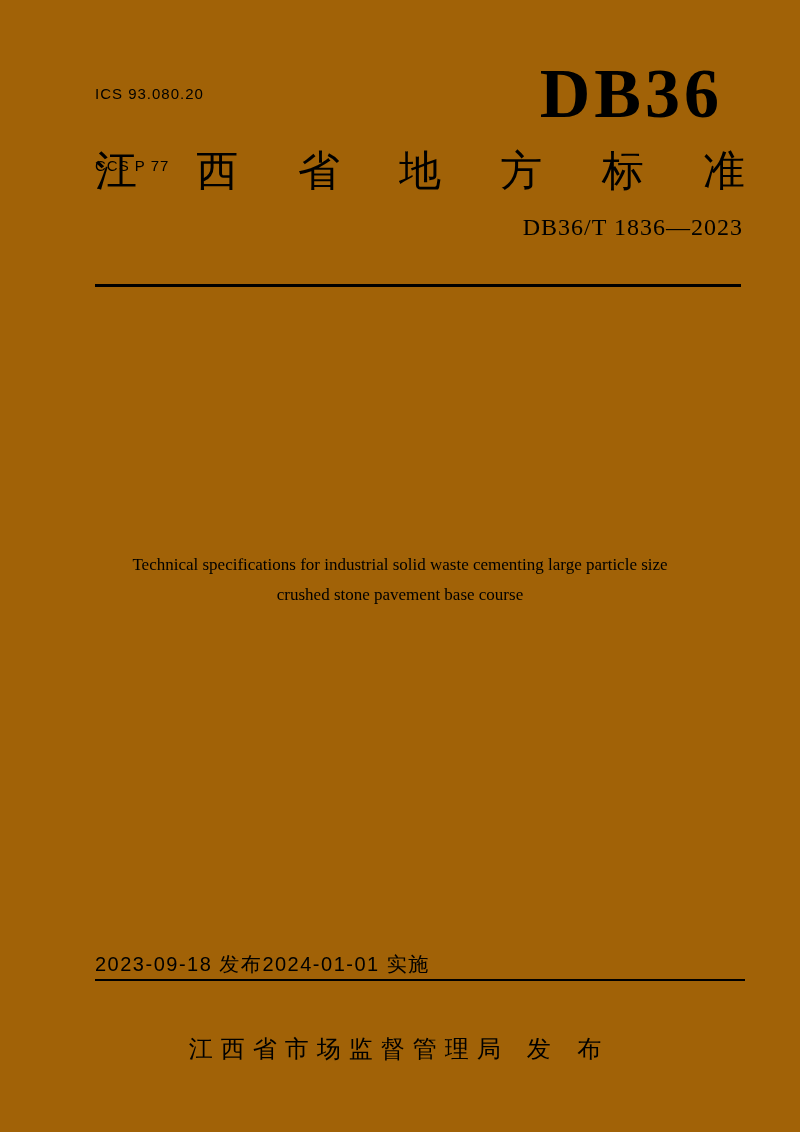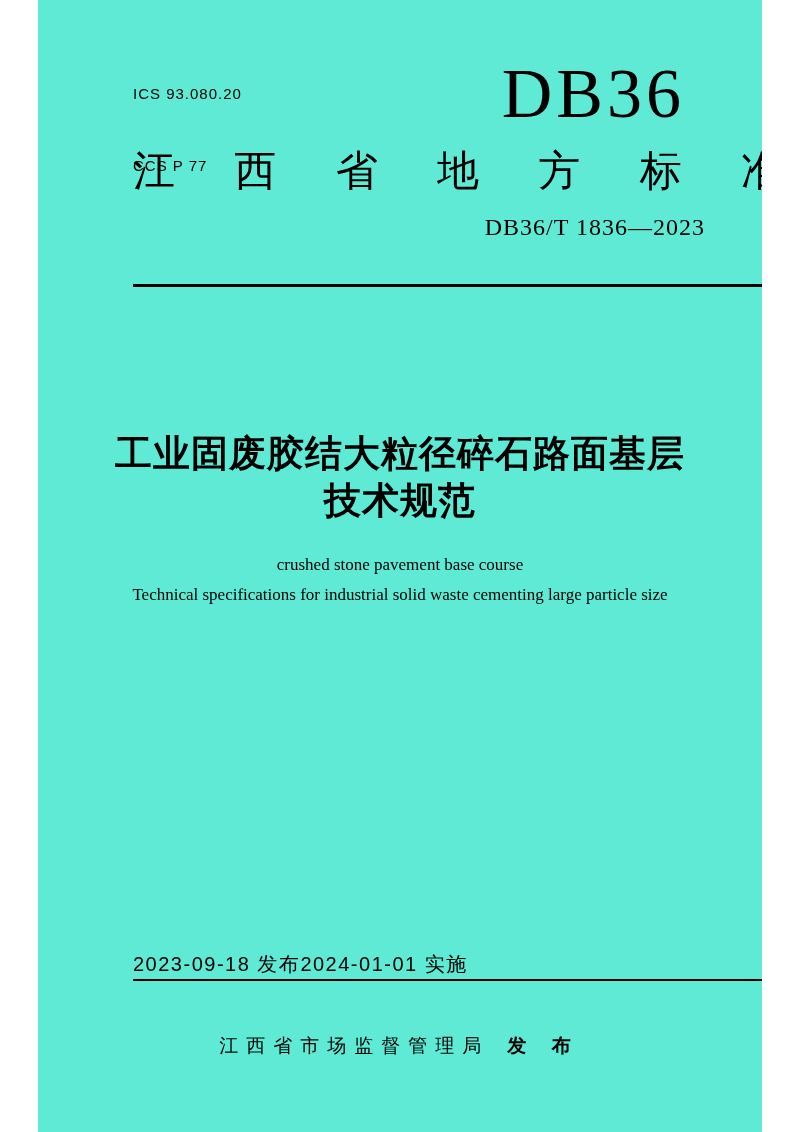--- a/index.html
+++ b/index.html
@@ -3,44 +3,44 @@
 <meta charset="utf-8">
 <style>
   * { margin: 0; padding: 0; box-sizing: border-box; }
   html, body { background: #ffffff; }
   body {
     font-family: "Liberation Sans", "DejaVu Sans", sans-serif;
     color: #000000;
   }
   .page {
     position: relative;
-    width: 724px;
+    width: 800px;
     height: 1132px;
     margin: 0 auto;
-    background: #5eead4;
+    background: #a16207;
     overflow: hidden;
   }
   .serif { font-family: "Liberation Serif", "DejaVu Serif", serif; }
 
   .ics-block {
     position: absolute;
     left: 95px;
     top: 34px;
     font-size: 15px;
     line-height: 24px;
     letter-spacing: 1px;
     white-space: pre;
   }
 
   .db-logo {
     position: absolute;
     top: 58px;
     right: 77px;
     font-size: 70px;
-    font-weight: normal;
+    font-weight: bold;
     letter-spacing: 4px;
     line-height: 72px;
   }
 
   .std-type {
     position: absolute;
     left: 95px;
     top: 148px;
     width: 650px;
     display: flex;
@@ -110,25 +110,25 @@
   }
 
   .publisher-row {
     position: absolute;
     left: 0;
     top: 1033px;
     width: 100%;
     display: flex;
     justify-content: center;
     align-items: baseline;
-    font-size: 19px;
+    font-size: 24px;
     font-weight: 500;
   }
   .publisher-name { letter-spacing: 8px; }
-  .publish-action { margin-left: 18px; letter-spacing: 10px; font-weight: bold; }
+  .publish-action { margin-left: 18px; letter-spacing: 10px; }
 </style>
 </head>
 <body>
 
 <div class="page">
 
   <div class="ics-block">
     <div>ICS 93.080.20</div>
     <div>CCS P 77</div>
   </div>
@@ -142,28 +142,24 @@
       <span>地</span>
       <span>方</span>
       <span>标</span>
       <span>准</span>
     </div>
 
   <div class="std-number serif">DB36/T 1836—2023</div>
 
   <div class="head-rule"></div>
 
-  <div class="title-zh">
-    <div>工业固废胶结大粒径碎石路面基层</div>
-    <div>技术规范</div>
-  </div>
 
   <div class="title-en serif">
+    <div>Technical specifications for industrial solid waste cementing large particle size</div>
     <div>crushed stone pavement base course</div>
-    <div>Technical specifications for industrial solid waste cementing large particle size</div>
   </div>
 
   <div class="dates-row">
     <span>2023-09-18 发布</span>
     <span>2024-01-01 实施</span>
   </div>
 
   <div class="dates-rule"></div>
 
   <div class="publisher-row">

